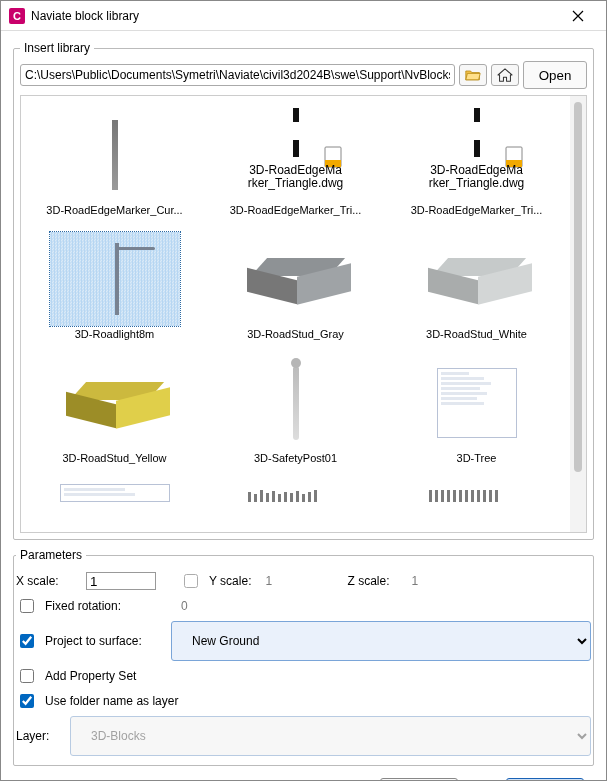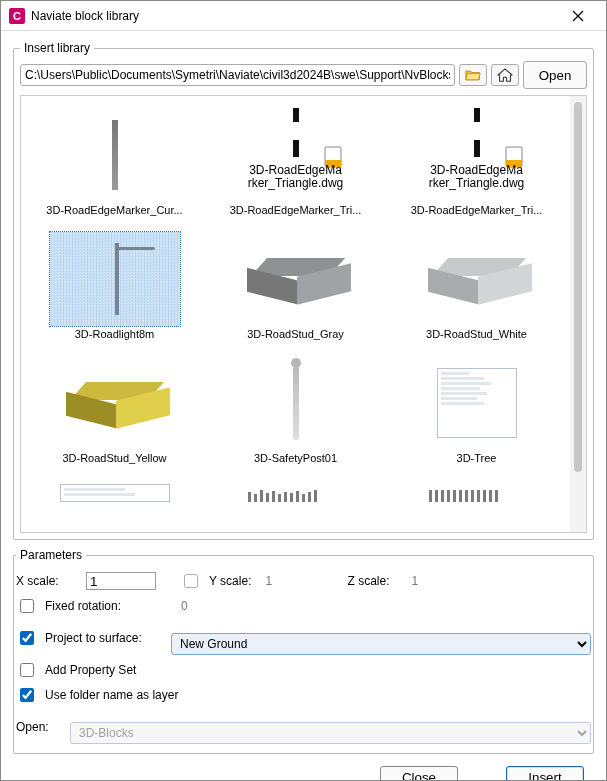--- a/index.html
+++ b/index.html
@@ -49,21 +49,21 @@
     .overlap-form { margin-top:auto; }
     
     .params { padding:4px 2px; }
     .param-row { display:flex; align-items:center; gap:8px; margin:5px 0; }
     .lbl { width:62px; }
     .lbl2 { min-width:50px; text-align:left; margin-left:20px;}
     input[type=text].num { width:70px; height:18px; border:1px solid #999; padding:0 3px; font-family:inherit;}
     .static { color:#7a7a7a; }
     .chk { width:14px;height:14px; accent-color:#0067c0; }
     .chk-dis { opacity:0.6; }
-    select { height:22px; border:1px solid #9bb6d7; border-radius:3px; font-family:inherit; font-size:12px; background:#fff; padding:0 4px;margin-top:12px;}
+    select { height:40px; border:1px solid #9bb6d7; border-radius:3px; font-family:inherit; font-size:12px; background:#fff; padding:0 16px;}
     .surface-sel { flex:1; background:#eaf1fb; border-color:#7aa5d8;}
     .layer-sel { flex:1; background:#f4f4f4; color:#7a7a7a; }
     .footer { display:flex; justify-content:flex-end; gap:8px; padding:8px 10px 10px 0;}
     .footer button { width:78px; height:22px; border:1px solid #888; background:#fafafa; border-radius:3px; cursor:pointer;}
     .footer button.primary { border-color:#1a62b5; box-shadow:inset 0 0 0 1px #cfe2f8;margin-left:40px;}
     .home-svg,.folder-svg{width:16px;height:14px;}
   </style>
 </head>
 <body>
 
@@ -291,21 +291,21 @@
         <input type="checkbox" class="chk" style="">
         <span>Add Property Set</span>
       </div>
 
       <div class="param-row">
         <input type="checkbox" class="chk" checked="" style="">
         <span>Use folder name as layer</span>
       </div>
 
       <div class="param-row">
-        <span style="width:46px;">Open:</span>
+        <span style="width:46px;">Layer:</span>
         <select class="layer-sel" disabled="">
           <option>3D-Blocks</option>
         </select>
       </div>
     </fieldset>
 
     <div class="footer">
       <button>Close</button>
       <button class="primary">Insert</button>
     </div>

